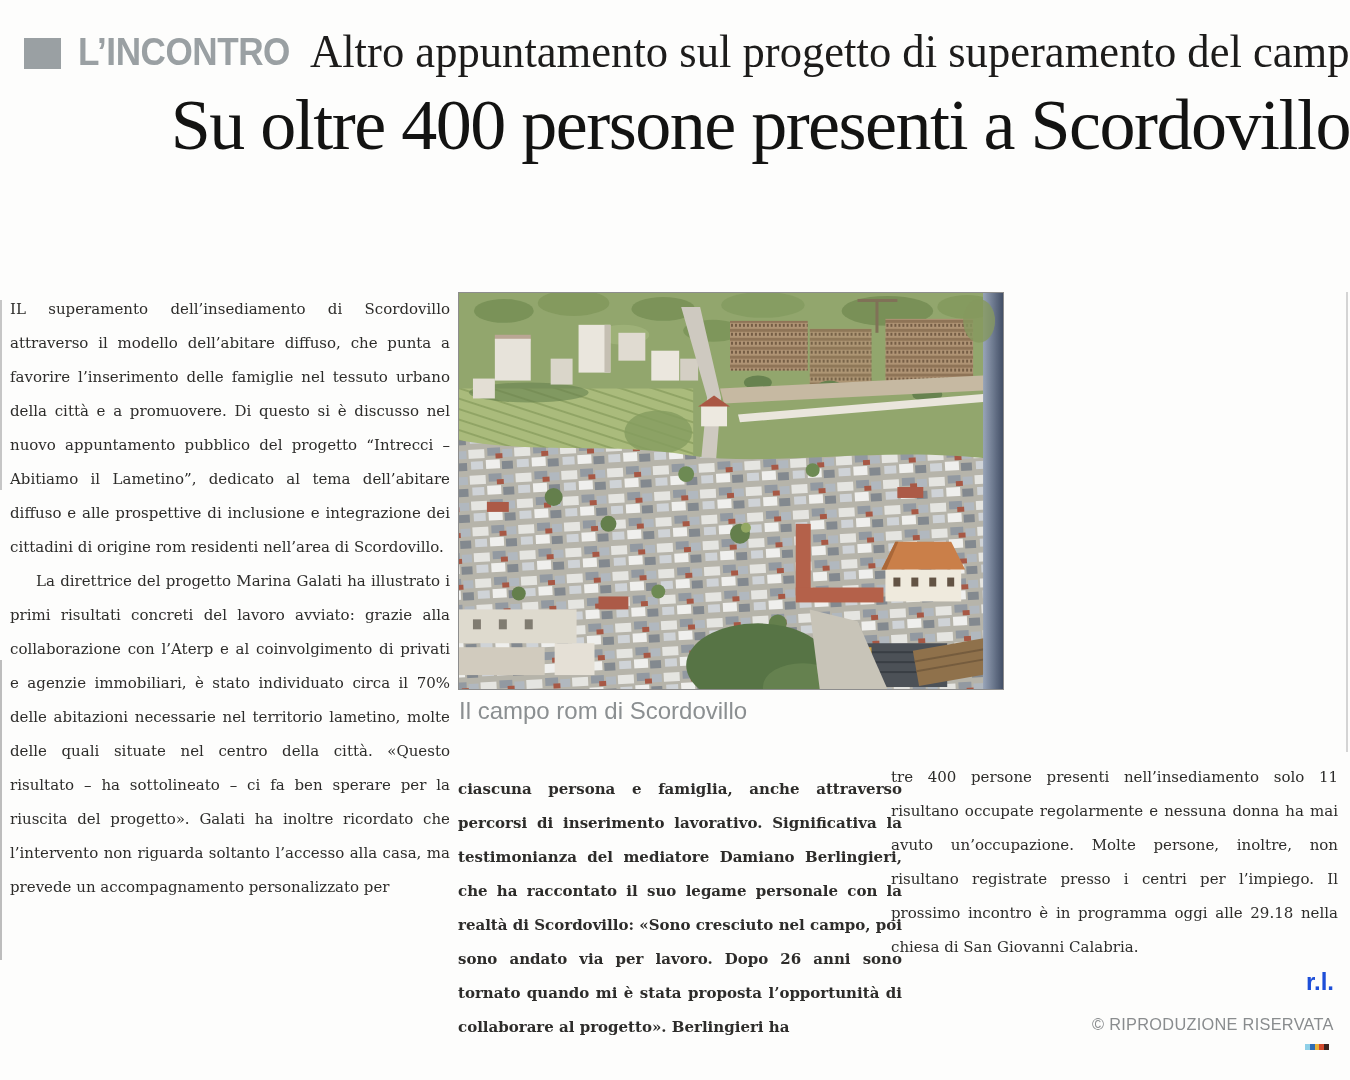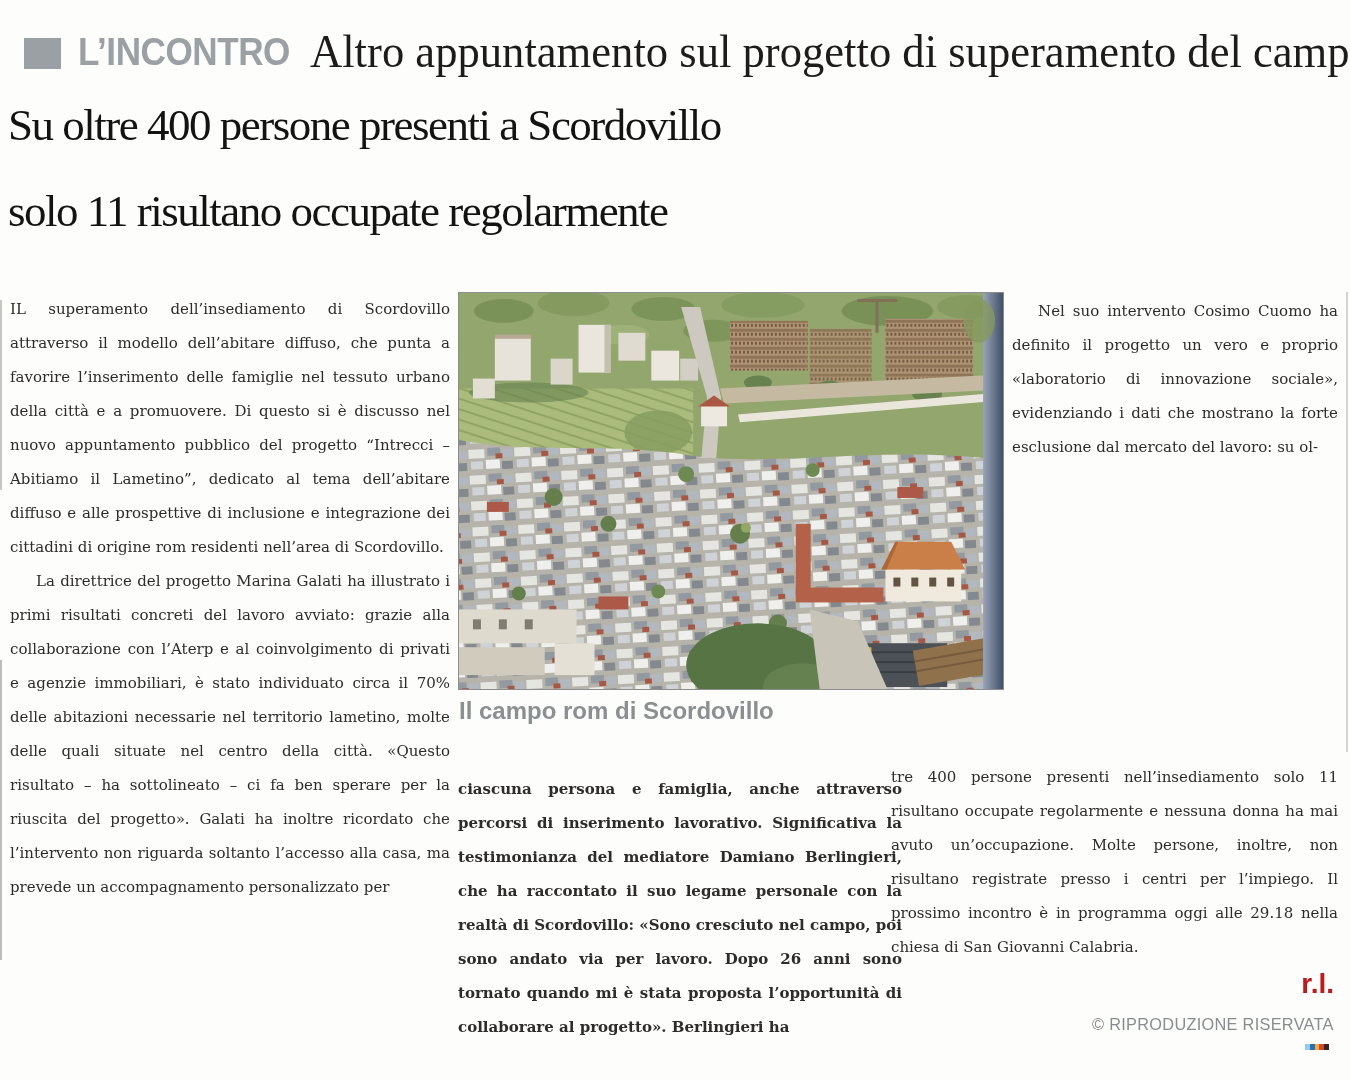--- a/index.html
+++ b/index.html
@@ -20,23 +20,23 @@
     letter-spacing:-.5px;white-space:nowrap;margin-top:2px;
   }
   .kicker-text{
     font-family:"Liberation Serif", serif;font-size:46px;color:#1d1c1b;
     display:inline-block;margin-left:-4px;white-space:nowrap;
     transform:scaleX(.97);transform-origin:left center;
   }
 
   
   .headline{
-    position:absolute;top:82px;left:8px;right:0;margin:0;text-align:left;
+    position:absolute;top:82px;left:17px;right:0;margin:0;text-align:right;
     font-family:"Liberation Serif", serif;font-weight:400;
-    font-size:45px;line-height:86px;letter-spacing:-1.5px;color:#131312;
+    font-size:72px;line-height:86px;letter-spacing:-1.5px;color:#131312;
   }
   .hl-line{display:block;white-space:nowrap;}
 
   
   .col{
     position:absolute;text-align:justify;
     font-size:15px;line-height:34px;color:#2d2c2a;
   }
   .col p{margin:0;padding:0;}
   .col p.indent{text-indent:26px;}
@@ -47,27 +47,27 @@
   #col-right-wide{left:891px;top:760px;width:447px;}
 
   
   .photo{
     position:absolute;left:458px;top:292px;width:546px;height:398px;margin:0;
     border:1px solid #8d8d8d;box-sizing:border-box;background:#8da266;
   }
   .photo svg{display:block;width:100%;height:100%;}
   .caption{
     position:absolute;left:459px;top:697px;
-    font-family:"Liberation Sans", sans-serif;font-size:24px;color:#8b8f91;font-weight:bold;
+    font-family:"Liberation Sans", sans-serif;font-size:24px;color:#8b8f91;
   }
 
   
   .signature{
     position:absolute;right:16px;top:968px;
-    font-family:"Liberation Sans", sans-serif;font-weight:700;font-size:28px;color:#b91c1c;
+    font-family:"Liberation Sans", sans-serif;font-weight:700;font-size:24px;color:#1d4ed8;
   }
   .copyright{
     position:absolute;right:16px;top:1015px;
     font-family:"Liberation Sans", sans-serif;font-size:17px;color:#898c8e;
     letter-spacing:.3px;transform:scaleX(.96);transform-origin:right center;
   }
 
   
   .edge-line{position:absolute;background:#c6c6c6;}
   #edge-l1{left:0;top:300px;width:2px;height:190px;}
@@ -83,21 +83,20 @@
 <div class="page">
 
   <header class="kicker-row">
     <span class="kicker-square" style="background: rgb(154, 160, 163);"></span>
     <span class="kicker-tag" style="color: rgb(154, 160, 163);">L’INCONTRO</span>
     <span class="kicker-text">Altro appuntamento sul progetto di superamento del campo</span>
   </header>
 
   <h1 class="headline">
     <span class="hl-line">Su oltre 400 persone presenti a Scordovillo</span>
-    <span class="hl-line">solo 11 risultano occupate regolarmente</span>
   </h1>
 
   <section class="col" id="col-left">
     <p>IL superamento dell’insediamento di Scordovillo attraverso il modello dell’abitare diffuso, che punta a favorire l’inserimento delle famiglie nel tessuto urbano della città e a promuovere. Di questo si è discusso nel nuovo appuntamento pubblico del progetto “Intrecci – Abitiamo il Lametino”, dedicato al tema dell’abitare diffuso e alle prospettive di inclusione e integrazione dei cittadini di origine rom residenti nell’area di Scordovillo.</p>
     <p class="indent">La direttrice del progetto Marina Galati ha illustrato i primi risultati concreti del lavoro avviato: grazie alla collaborazione con l’Aterp e al coinvolgimento di privati e agenzie immobiliari, è stato individuato circa il 70% delle abitazioni necessarie nel territorio lametino, molte delle quali situate nel centro della città. «Questo risultato – ha sottolineato – ci fa ben sperare per la riuscita del progetto». Galati ha inoltre ricordato che l’intervento non riguarda soltanto l’accesso alla casa, ma prevede un accompagnamento personalizzato per</p>
   </section>
 
   <figure class="photo">
     <svg viewBox="0 0 546 398" preserveAspectRatio="none">
       <defs>
@@ -224,21 +223,20 @@
       <rect width="546" height="398" fill="#ffffff" opacity=".05"></rect>
     </svg>
   </figure>
   <figcaption class="caption">Il campo rom di Scordovillo</figcaption>
 
   <section class="col" id="col-mid-text">
     <p>ciascuna persona e famiglia, anche attraverso percorsi di inserimento lavorativo. Significativa la testimonianza del mediatore Damiano Berlingieri, che ha raccontato il suo legame personale con la realtà di Scordovillo: «Sono cresciuto nel campo, poi sono andato via per lavoro. Dopo 26 anni sono tornato quando mi è stata proposta l’opportunità di collaborare al progetto». Berlingieri ha</p>
   </section>
 
   <section class="col" id="col-right-narrow">
-    <p class="indent">Nel suo intervento Cosimo Cuomo ha definito il progetto un vero e proprio «laboratorio di innovazione sociale», evidenziando i dati che mostrano la forte esclusione dal mercato del lavoro: su ol-</p>
   </section>
 
   <section class="col" id="col-right-wide">
     <p>tre 400 persone presenti nell’insediamento solo 11 risultano occupate regolarmente e nessuna donna ha mai avuto un’occupazione. Molte persone, inoltre, non risultano registrate presso i centri per l’impiego. Il prossimo incontro è in programma oggi alle 29.18 nella chiesa di San Giovanni Calabria.</p>
   </section>
 
   <div class="signature">r.l.</div>
   <div class="copyright">© RIPRODUZIONE RISERVATA</div>
 
   <div class="edge-line" id="edge-l1"></div>

